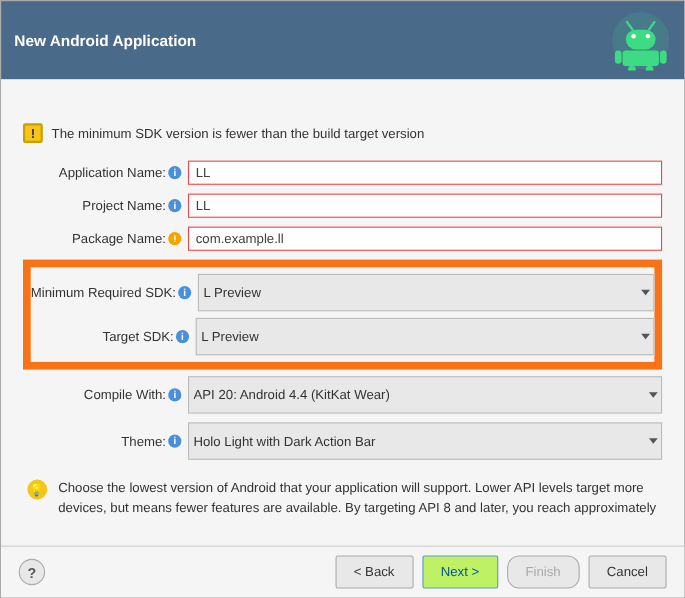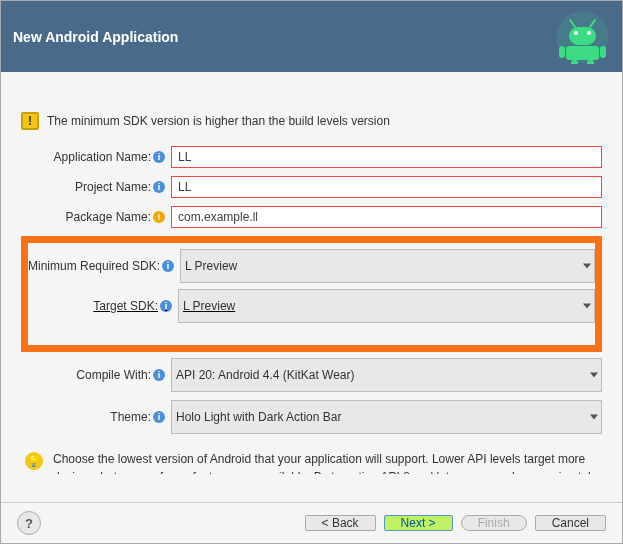--- a/index.html
+++ b/index.html
@@ -135,22 +135,21 @@
     }
     .highlight-section {
       border: 7px solid #f97316;
       padding: 6px 0;
       margin-bottom: 6px;
     }
     .highlight-section .form-row {
       margin-bottom: 6px;
     }
     .highlight-section .form-row:last-child {
-      margin-bottom: 16px;
-      text-decoration: underline;
+      margin-bottom: 0;
     }
     .info-section {
       display: flex;
       gap: 10px;
       margin-top: 16px;
       padding: 0 4px;
     }
     .info-icon {
       width: 18px;
       height: 18px;
@@ -188,21 +187,21 @@
       display: flex;
       align-items: center;
       justify-content: center;
       font-size: 13px;
       font-weight: bold;
       color: #555;
       cursor: pointer;
       margin-right: auto;
     }
     .btn {
-      height: 16px;
+      height: 30px;
       padding: 0 16px;
       border: 1px solid #aaa;
       background: #e8e8e8;
       font-size: 12px;
       color: #333;
       cursor: pointer;
       border-radius: 2px;
     }
     .btn-primary {
       background: #bef264;
@@ -248,21 +247,21 @@
         <rect x="16" y="51" width="7" height="7" rx="3" ry="3" fill="#3ddc84"></rect>
         <rect x="32" y="51" width="7" height="7" rx="3" ry="3" fill="#3ddc84"></rect>
       </svg>
     </div>
   </div>
 
   <div class="dialog-content">
 
     <div class="warning-bar">
       <div class="warning-icon">!</div>
-      <span>The minimum SDK version is higher than the build levels version</span>
+      <span>The minimum SDK version is fewer than the build target version</span>
     </div>
 
     <div class="form-row">
       <div class="form-label">
         <span>Application Name:</span>
         <span class="label-icon label-icon-blue">i</span>
       </div>
       <input class="form-input" type="text" value="LL" style="">
     </div>
 

